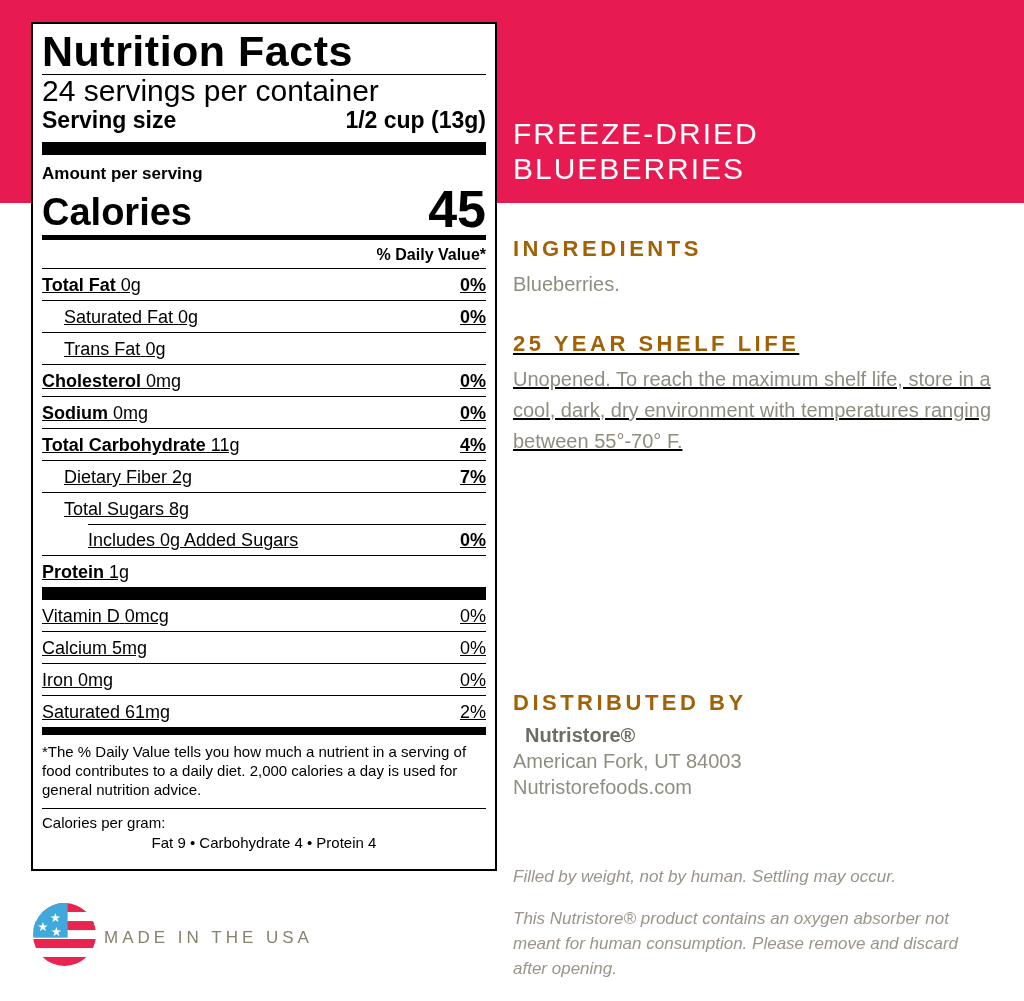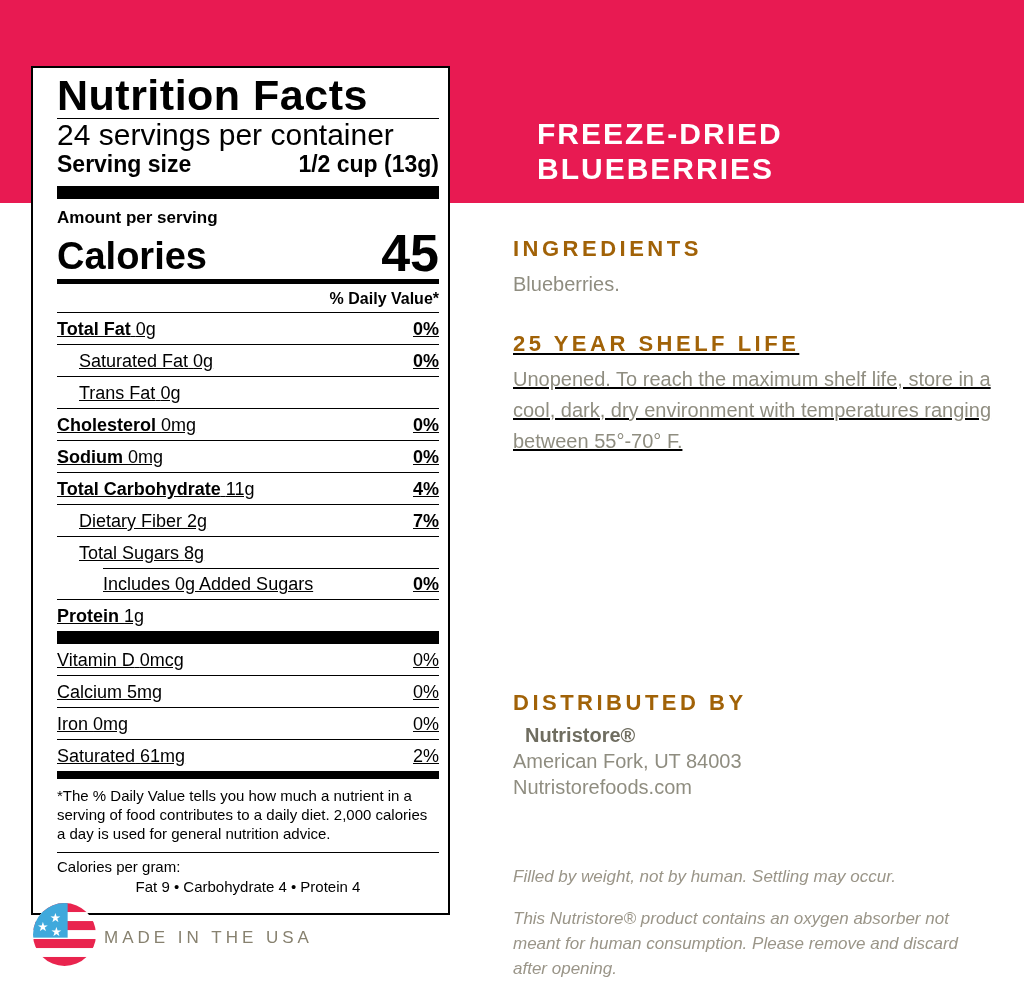--- a/index.html
+++ b/index.html
@@ -5,22 +5,22 @@
   * { margin:0; padding:0; box-sizing:border-box; }
   html,body { background:#ffffff; }
   .page {
     position:relative; width:1024px; height:1001px; background:#ffffff;
     font-family:"Liberation Sans", sans-serif; overflow:hidden;
   }
   .band { position:absolute; left:0; top:0; width:1024px; height:203px; background:#e81a52; }
 
   
   .nf-box {
-    position:absolute; left:31px; top:22px; width:419px; height:849px;
-    background:#ffffff; border:2px solid #000; padding:4px 9px 0 24px; color:#000;margin-top:44px;
+    position:absolute; left:31px; top:22px; width:466px; height:849px;
+    background:#ffffff; border:2px solid #000; padding:4px 9px 0 9px; color:#000;
   }
   .nf-title { font-size:43px; font-weight:700; letter-spacing:0.5px; line-height:46px; white-space:nowrap; }
   .nf-rule { border-top:1px solid #000; }
   .nf-servings { font-size:30px; line-height:28px; padding-top:2px; }
   .nf-servsize { display:flex; justify-content:space-between; font-size:23px; font-weight:700; line-height:30px; padding-bottom:7px; }
   .bar13 { height:13px; background:#000; }
   .bar8 { height:8px; background:#000; }
   .bar5 { height:5px; background:#000; }
   .nf-amount { font-size:17px; font-weight:700; line-height:22px; margin-top:8px; }
   .nf-cal-row { display:flex; justify-content:space-between; align-items:flex-end; height:50px; padding-bottom:3px; }
@@ -35,21 +35,21 @@
   .nf-row.ind2::before { content:""; position:absolute; left:46px; right:0; top:0; border-top:1px solid #000; }
   .nf-row.first { border-top:none; }
   .micro .dv { font-weight:400; }
   .nf-foot { font-size:15px; line-height:19px; padding:7px 0 9px 0; }
   .nf-cpg { font-size:15px; line-height:18px; padding-top:5px; }
   .nf-cpg-vals { text-align:center; padding-top:2px; }
 
   
   .prod-title {
     position:absolute; left:513px; top:116px; color:#ffffff;
-    font-size:30px; font-weight:700; letter-spacing:2px; line-height:35px;margin-left:24px;
+    font-size:30px; font-weight:400; letter-spacing:2px; line-height:35px;
   }
   .section { position:absolute; left:513px; width:478px; }
   .sec-ingredients { top:236px; }
   .sec-shelf { top:331px;text-decoration:underline; }
   .sec-distributed { top:690px; }
   .pink-head { color:#a16207; font-size:22px; font-weight:700; letter-spacing:3.5px; line-height:26px; }
   .gray-text { color:#8f8d80; font-size:20px; line-height:31px; margin-top:7px; }
   .dist-name { color:#6f6d60; font-size:20px; font-weight:700; line-height:26px; margin-top:6px;margin-left:12px; }
   .dist-line { color:#8f8d80; font-size:20px; line-height:26px; }
   .note { position:absolute; left:513px; width:478px; color:#9a9588; font-size:17px; font-style:italic; line-height:25px; }

